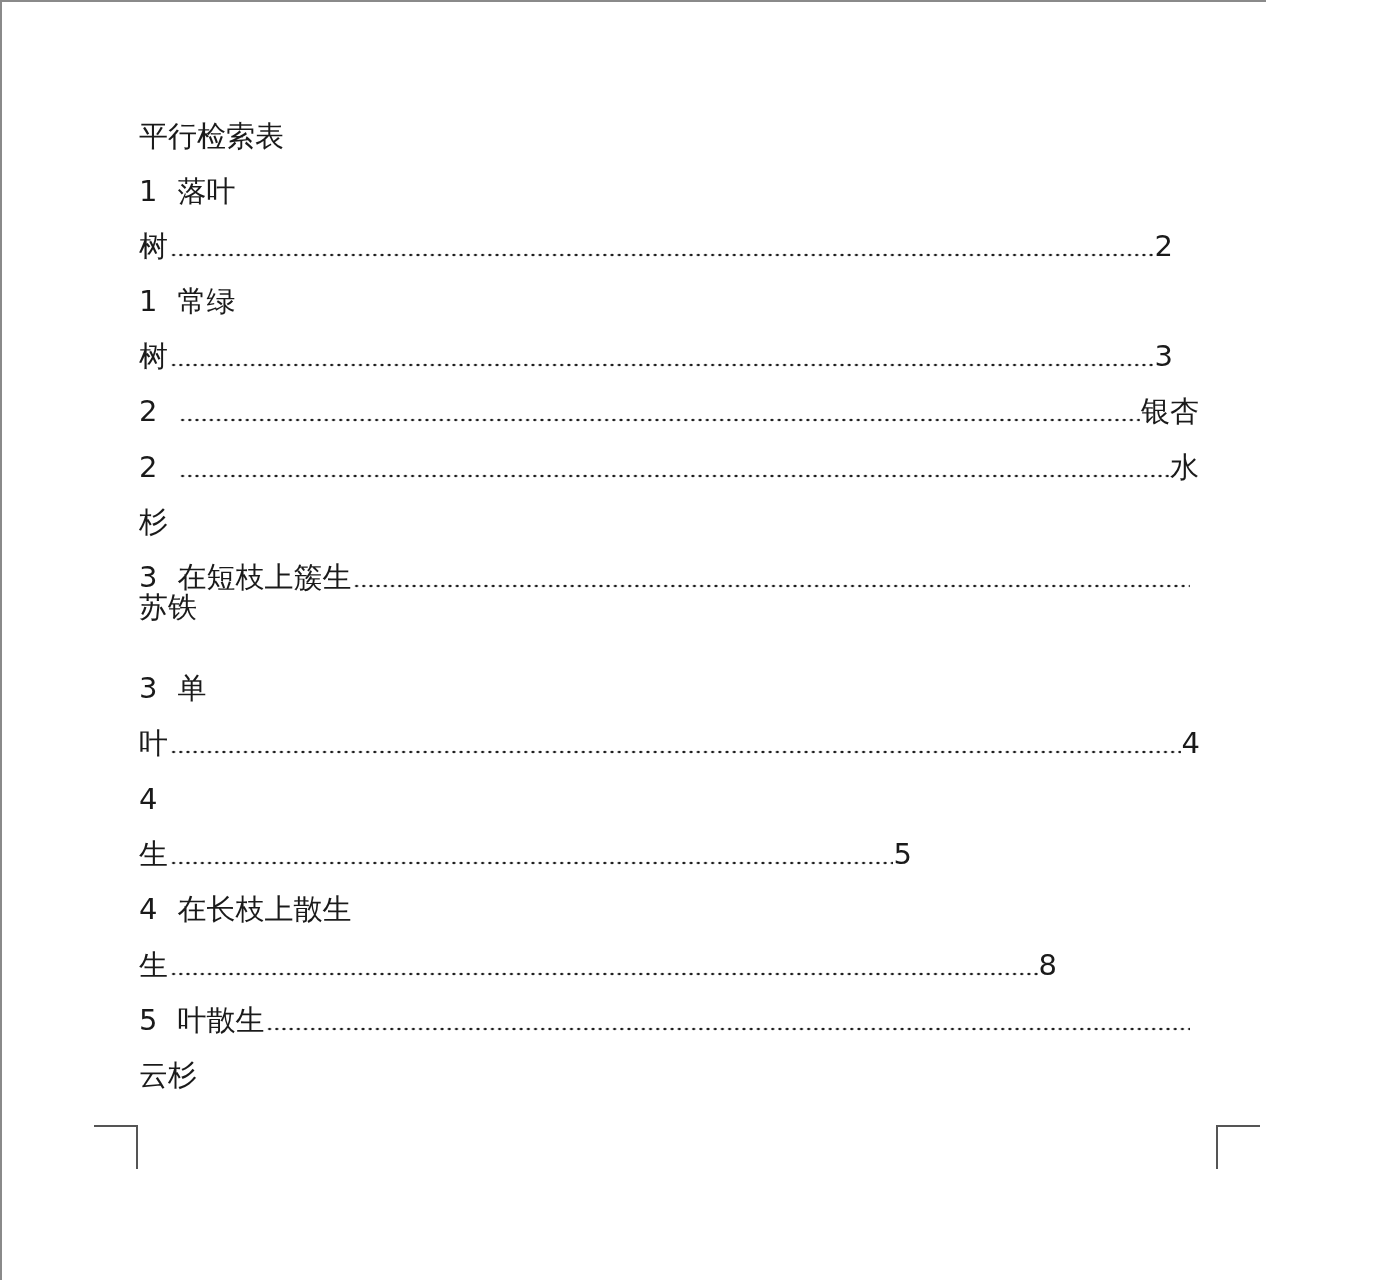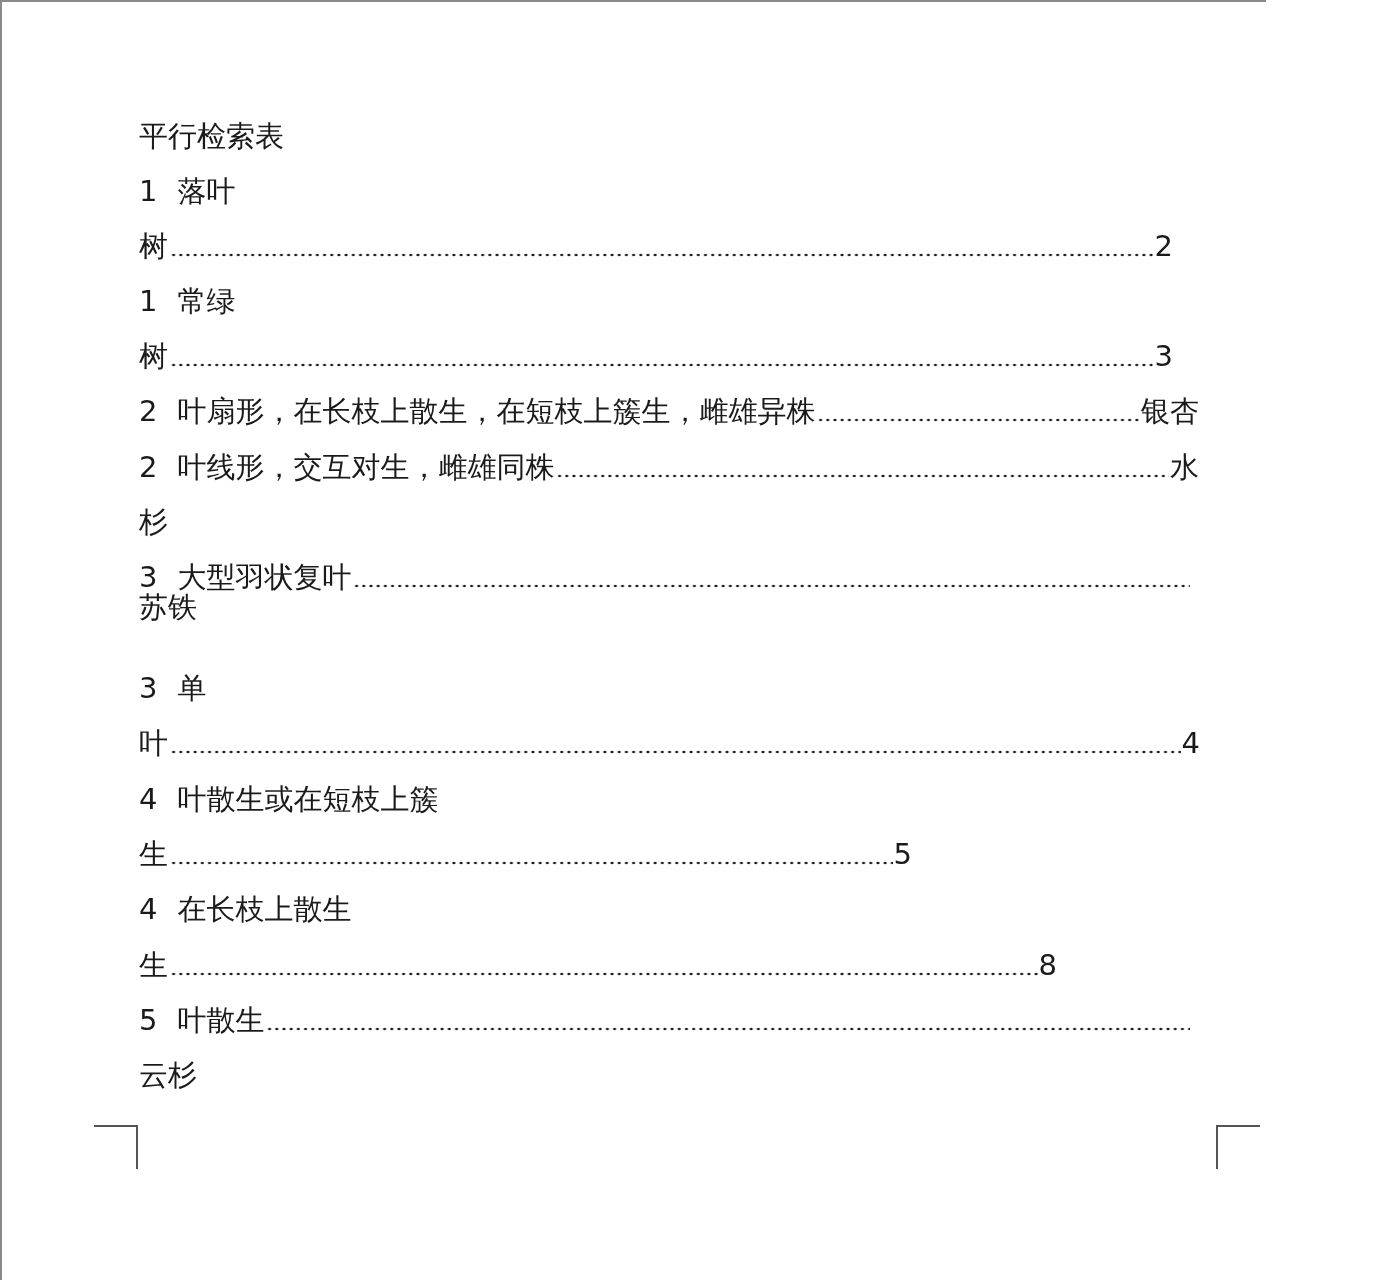--- a/index.html
+++ b/index.html
@@ -93,60 +93,57 @@
   </div>
 
   <div class="line" style="top:334px; width:1034px;">
     <span class="txt">树</span>
     <span class="leader"></span>
     <span class="txt">3</span>
   </div>
 
   <div class="line" style="top:389px; width:1060px;">
     <span class="num">2</span>
-    <span class="txt">叶扇形，在长枝上散生，在短枝上簇生，雌雄异株</span>
     <span class="leader"></span>
     <span class="txt">银杏</span>
   </div>
 
   <div class="line" style="top:445px; width:1060px;">
     <span class="num">2</span>
-    <span class="txt">叶线形，交互对生，雌雄同株</span>
     <span class="leader"></span>
     <span class="txt">水</span>
   </div>
 
   <div class="line" style="top:500px;">
     <span class="txt">杉</span>
   </div>
 
   <div class="line" style="top:555px; width:1052px;">
     <span class="num">3</span>
-    <span class="txt">大型羽状复叶</span>
+    <span class="txt">在短枝上簇生</span>
     <span class="leader"></span>
   </div>
 
   <div class="line" style="top:585px;">
     <span class="txt">苏铁</span>
   </div>
 
   <div class="line" style="top:666px;">
     <span class="num">3</span>
     <span class="txt">单</span>
   </div>
 
   <div class="line" style="top:721px; width:1061px;">
     <span class="txt">叶</span>
     <span class="leader"></span>
     <span class="txt">4</span>
   </div>
 
   <div class="line" style="top:777px;">
     <span class="num">4</span>
-    <span class="txt">叶散生或在短枝上簇</span>
   </div>
 
   <div class="line" style="top:832px; width:773px;">
     <span class="txt">生</span>
     <span class="leader"></span>
     <span class="txt">5</span>
   </div>
 
   <div class="line" style="top:887px;">
     <span class="num">4</span>

